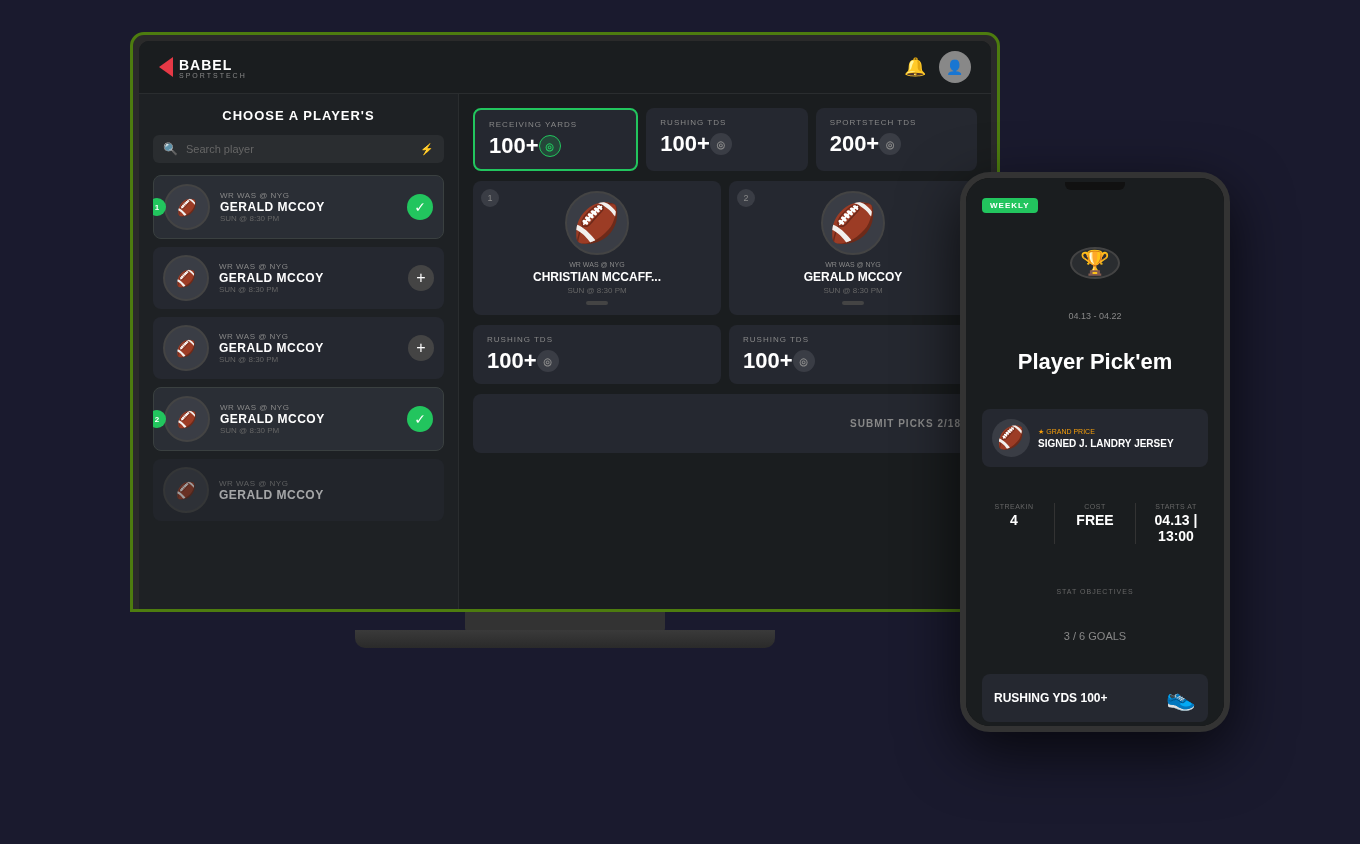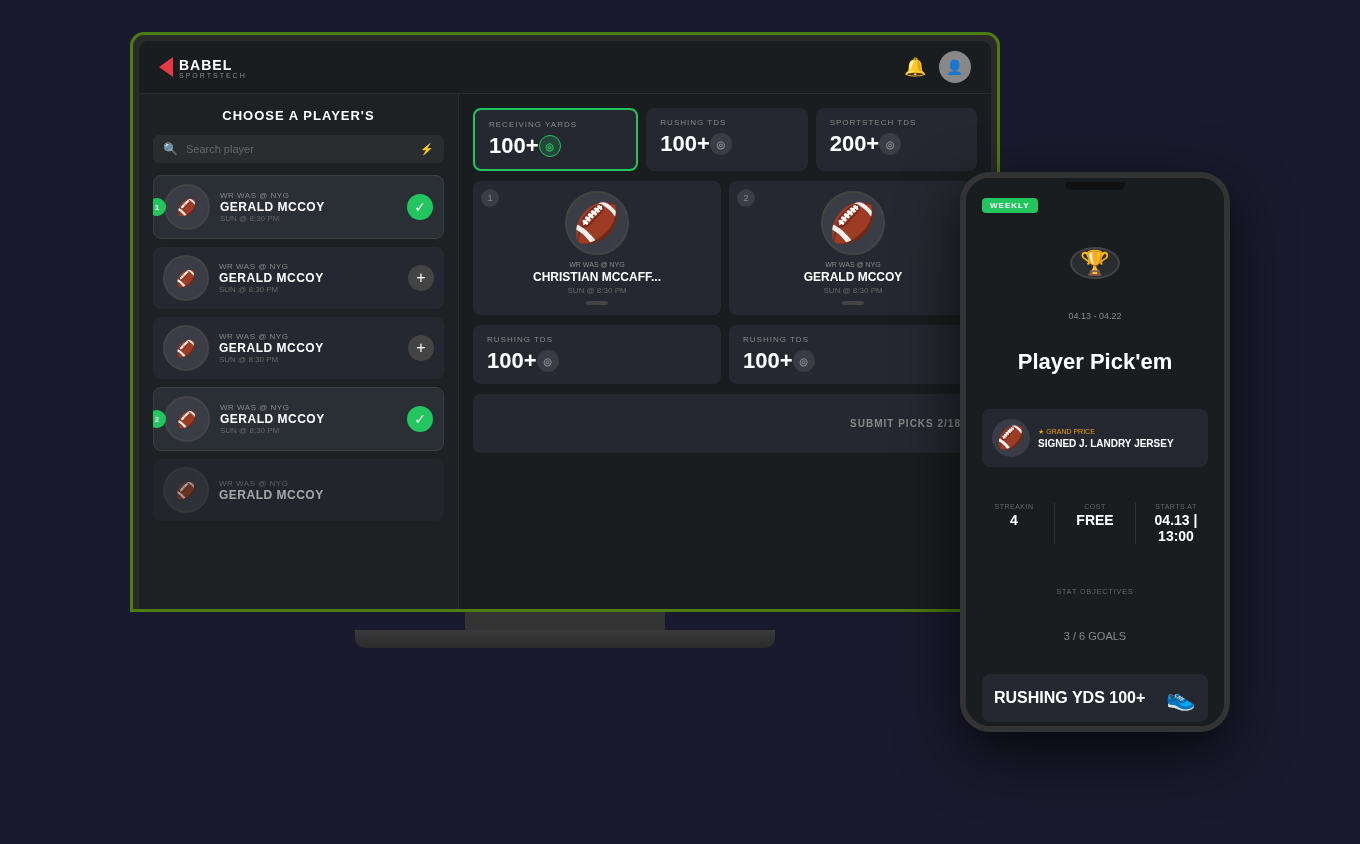--- a/index.html
+++ b/index.html
@@ -585,21 +585,21 @@
       display: flex;
       align-items: center;
       justify-content: space-between;
       background: #252830;
       border-radius: 8px;
       padding: 10px 12px;
       margin-bottom: 12px;
     }
 
     .phone-rushing-text {
-      font-size: 16px;
+      font-size: 12px;
       font-weight: 800;
       color: #ffffff;
       text-align: right;
     }
 
     .rushing-icon {
       font-size: 24px;
     }
 
     .join-btn {

